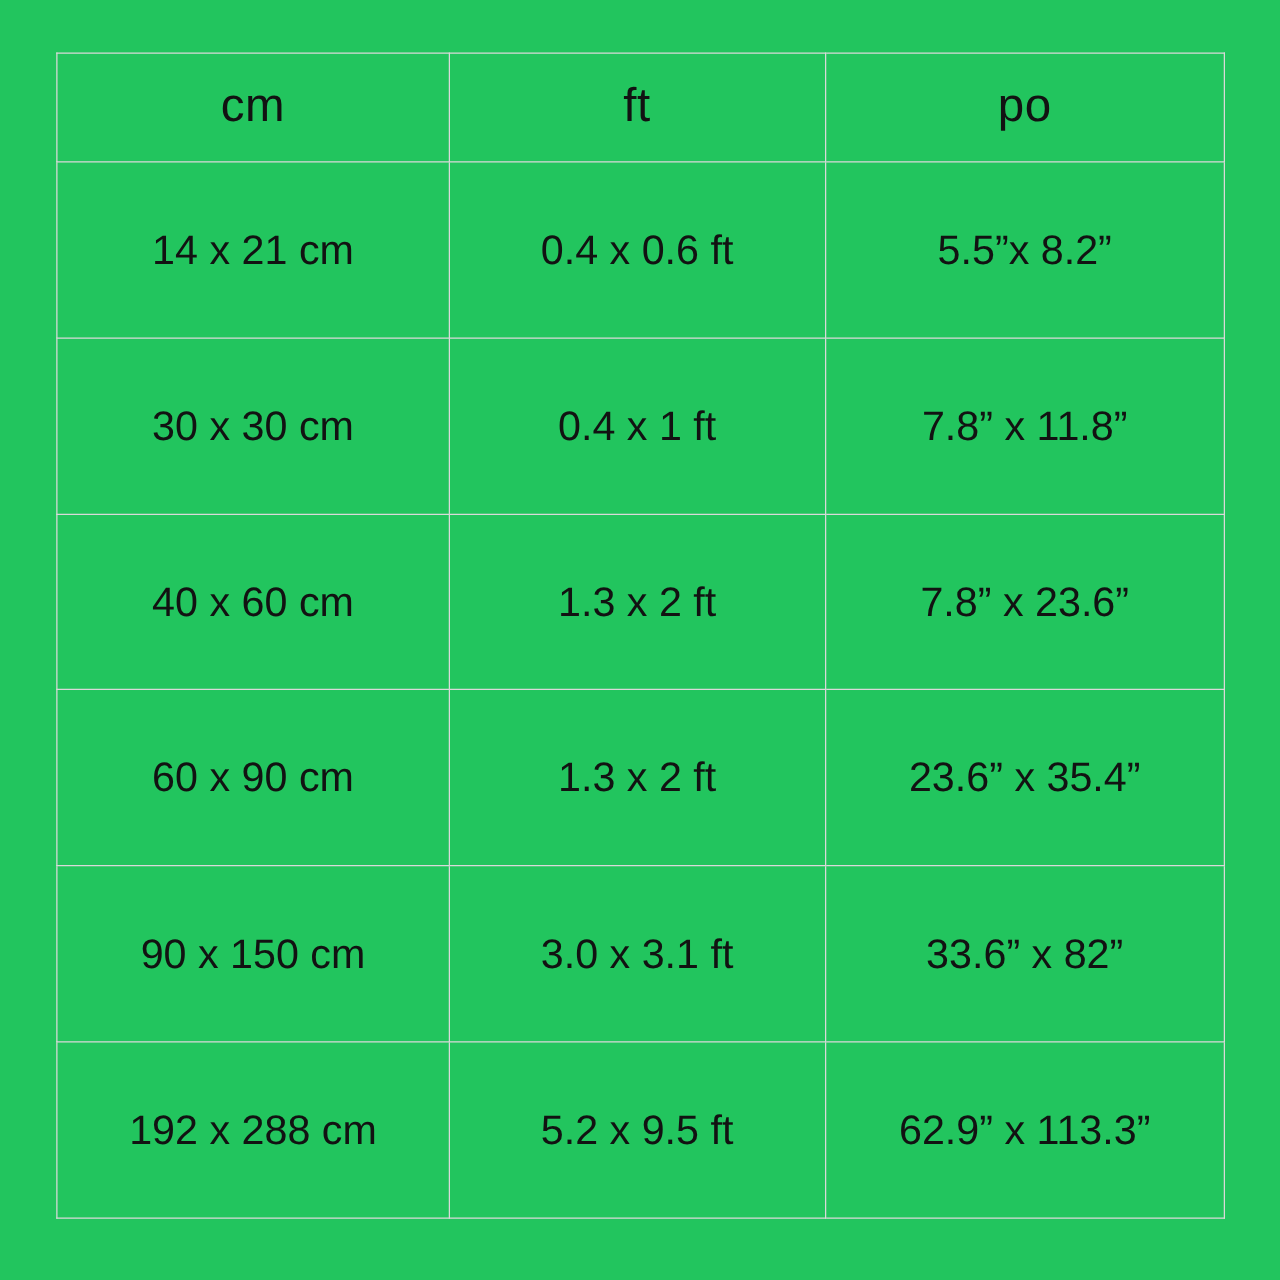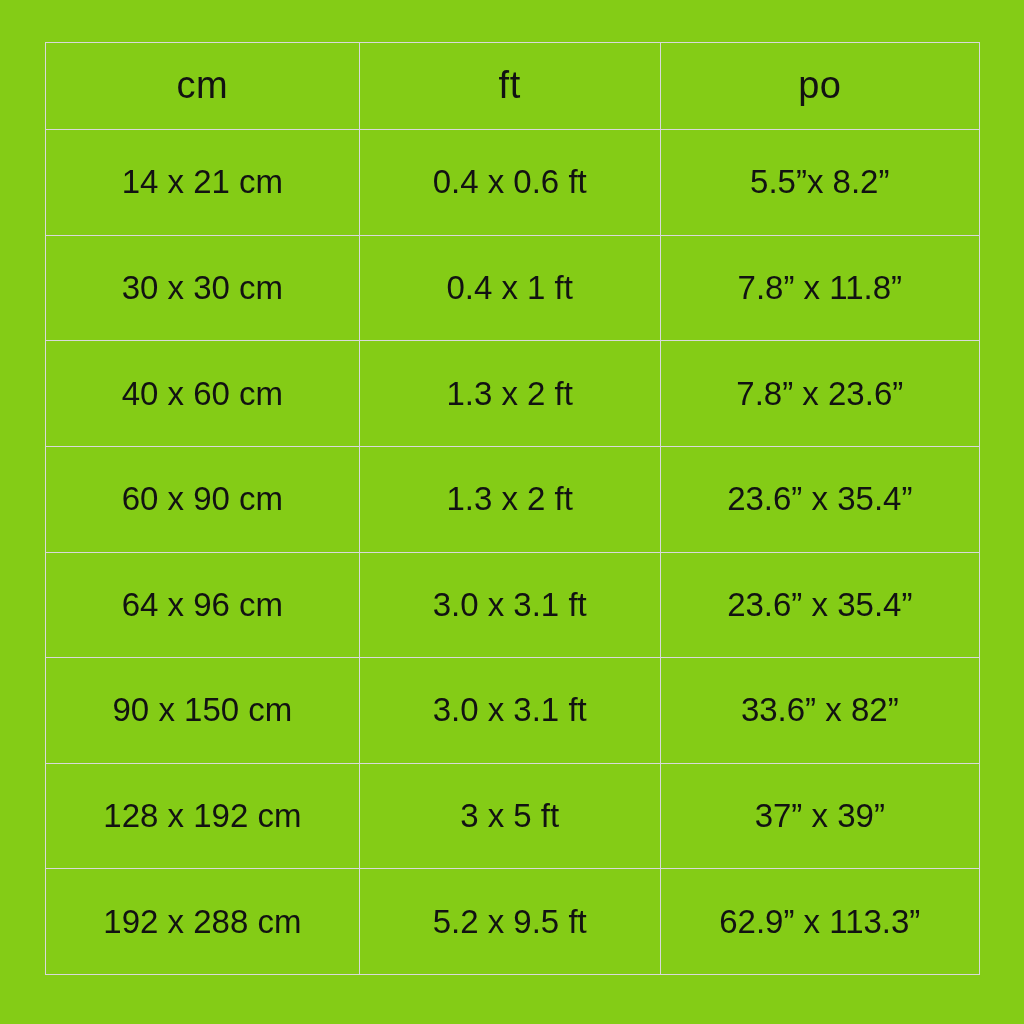--- a/index.html
+++ b/index.html
@@ -11,21 +11,21 @@
     width: 1024px;
     height: 1024px;
     font-family: "Liberation Sans", sans-serif;
     color: #111111;
     overflow: hidden;
   }
   .sheet {
     width: 1024px;
     height: 1024px;
     position: relative;
-    background: #84cc16;
+    background: #22c55e;
   }
   .table-wrap {
     position: absolute;
     left: 45px;
     top: 42px;
     width: 935px;
     height: 933px;
   }
   table.size-table {
     width: 100%;
@@ -93,33 +93,23 @@
           <td>40 x 60 cm</td>
           <td>1.3 x 2 ft</td>
           <td>7.8” x 23.6”</td>
         </tr>
         <tr>
           <td>60 x 90 cm</td>
           <td>1.3 x 2 ft</td>
           <td>23.6” x 35.4”</td>
         </tr>
         <tr>
-          <td>64 x 96 cm</td>
-          <td>3.0 x 3.1 ft</td>
-          <td>23.6” x 35.4”</td>
-        </tr>
-        <tr>
           <td>90 x 150 cm</td>
           <td>3.0 x 3.1 ft</td>
           <td>33.6” x 82”</td>
-        </tr>
-        <tr>
-          <td>128 x 192 cm</td>
-          <td>3 x 5 ft</td>
-          <td>37” x 39”</td>
         </tr>
         <tr>
           <td>192 x 288 cm</td>
           <td>5.2 x 9.5 ft</td>
           <td>62.9” x 113.3”</td>
         </tr>
       </tbody>
     </table>
   </div>
 </div>

